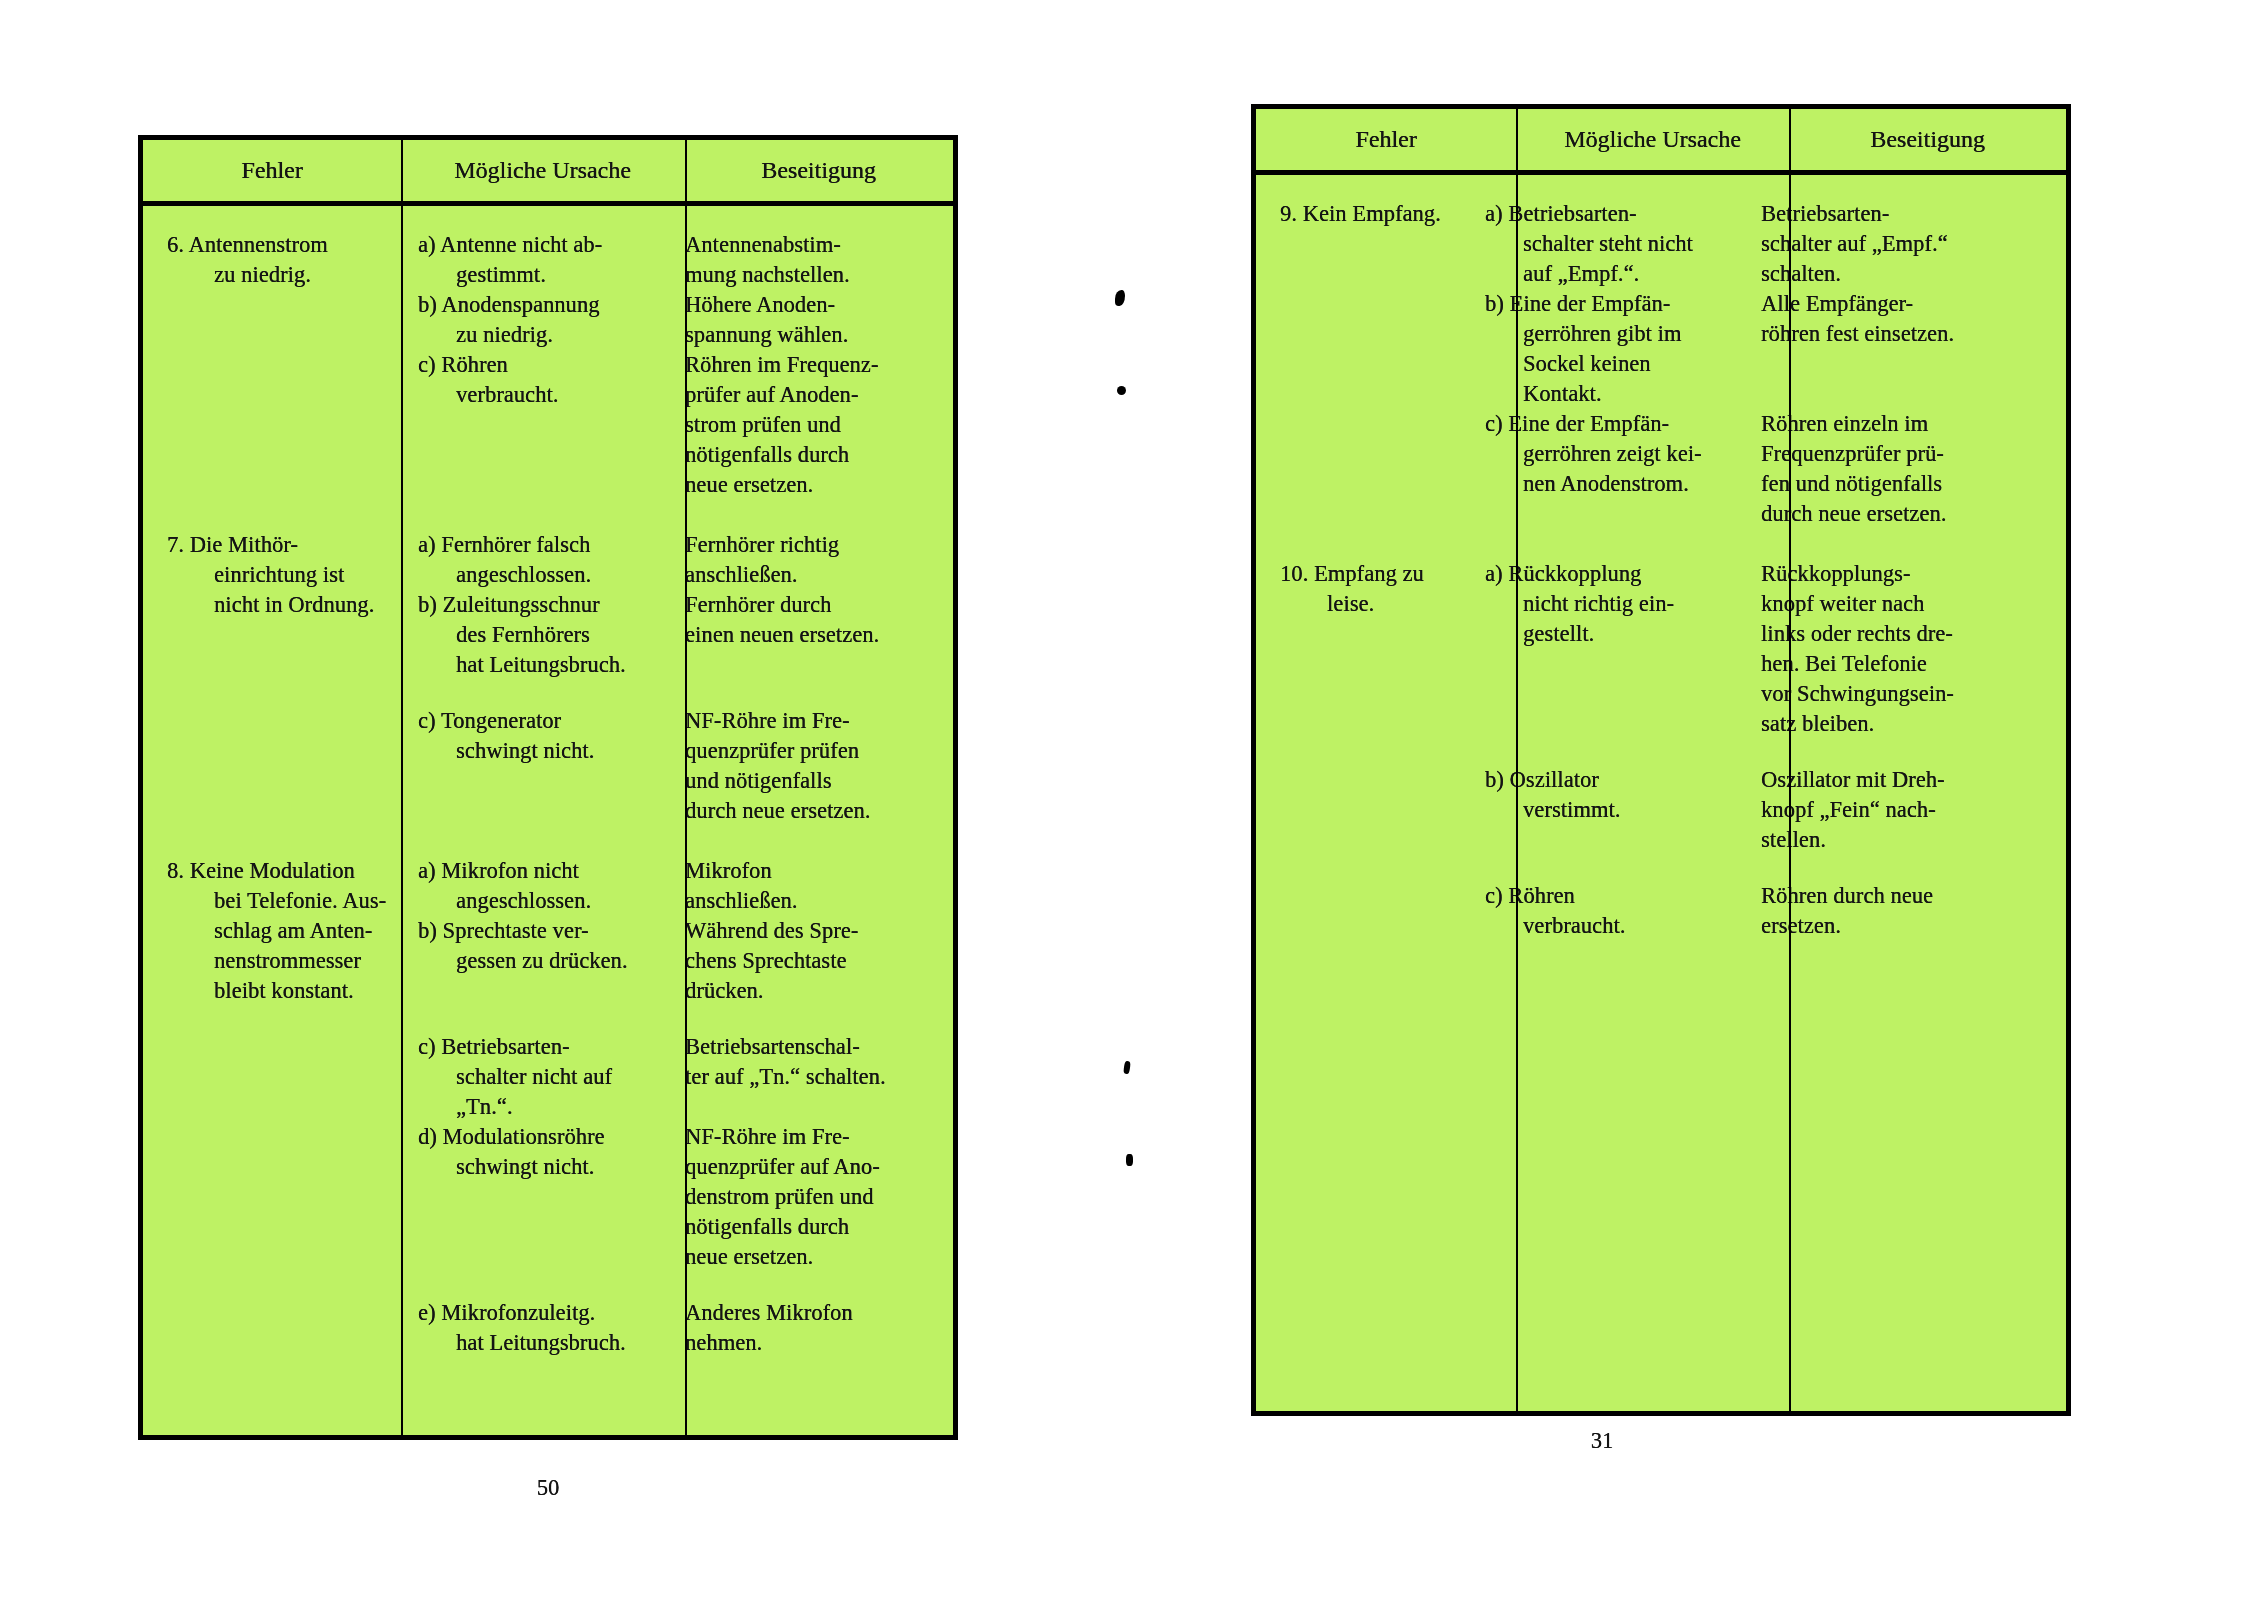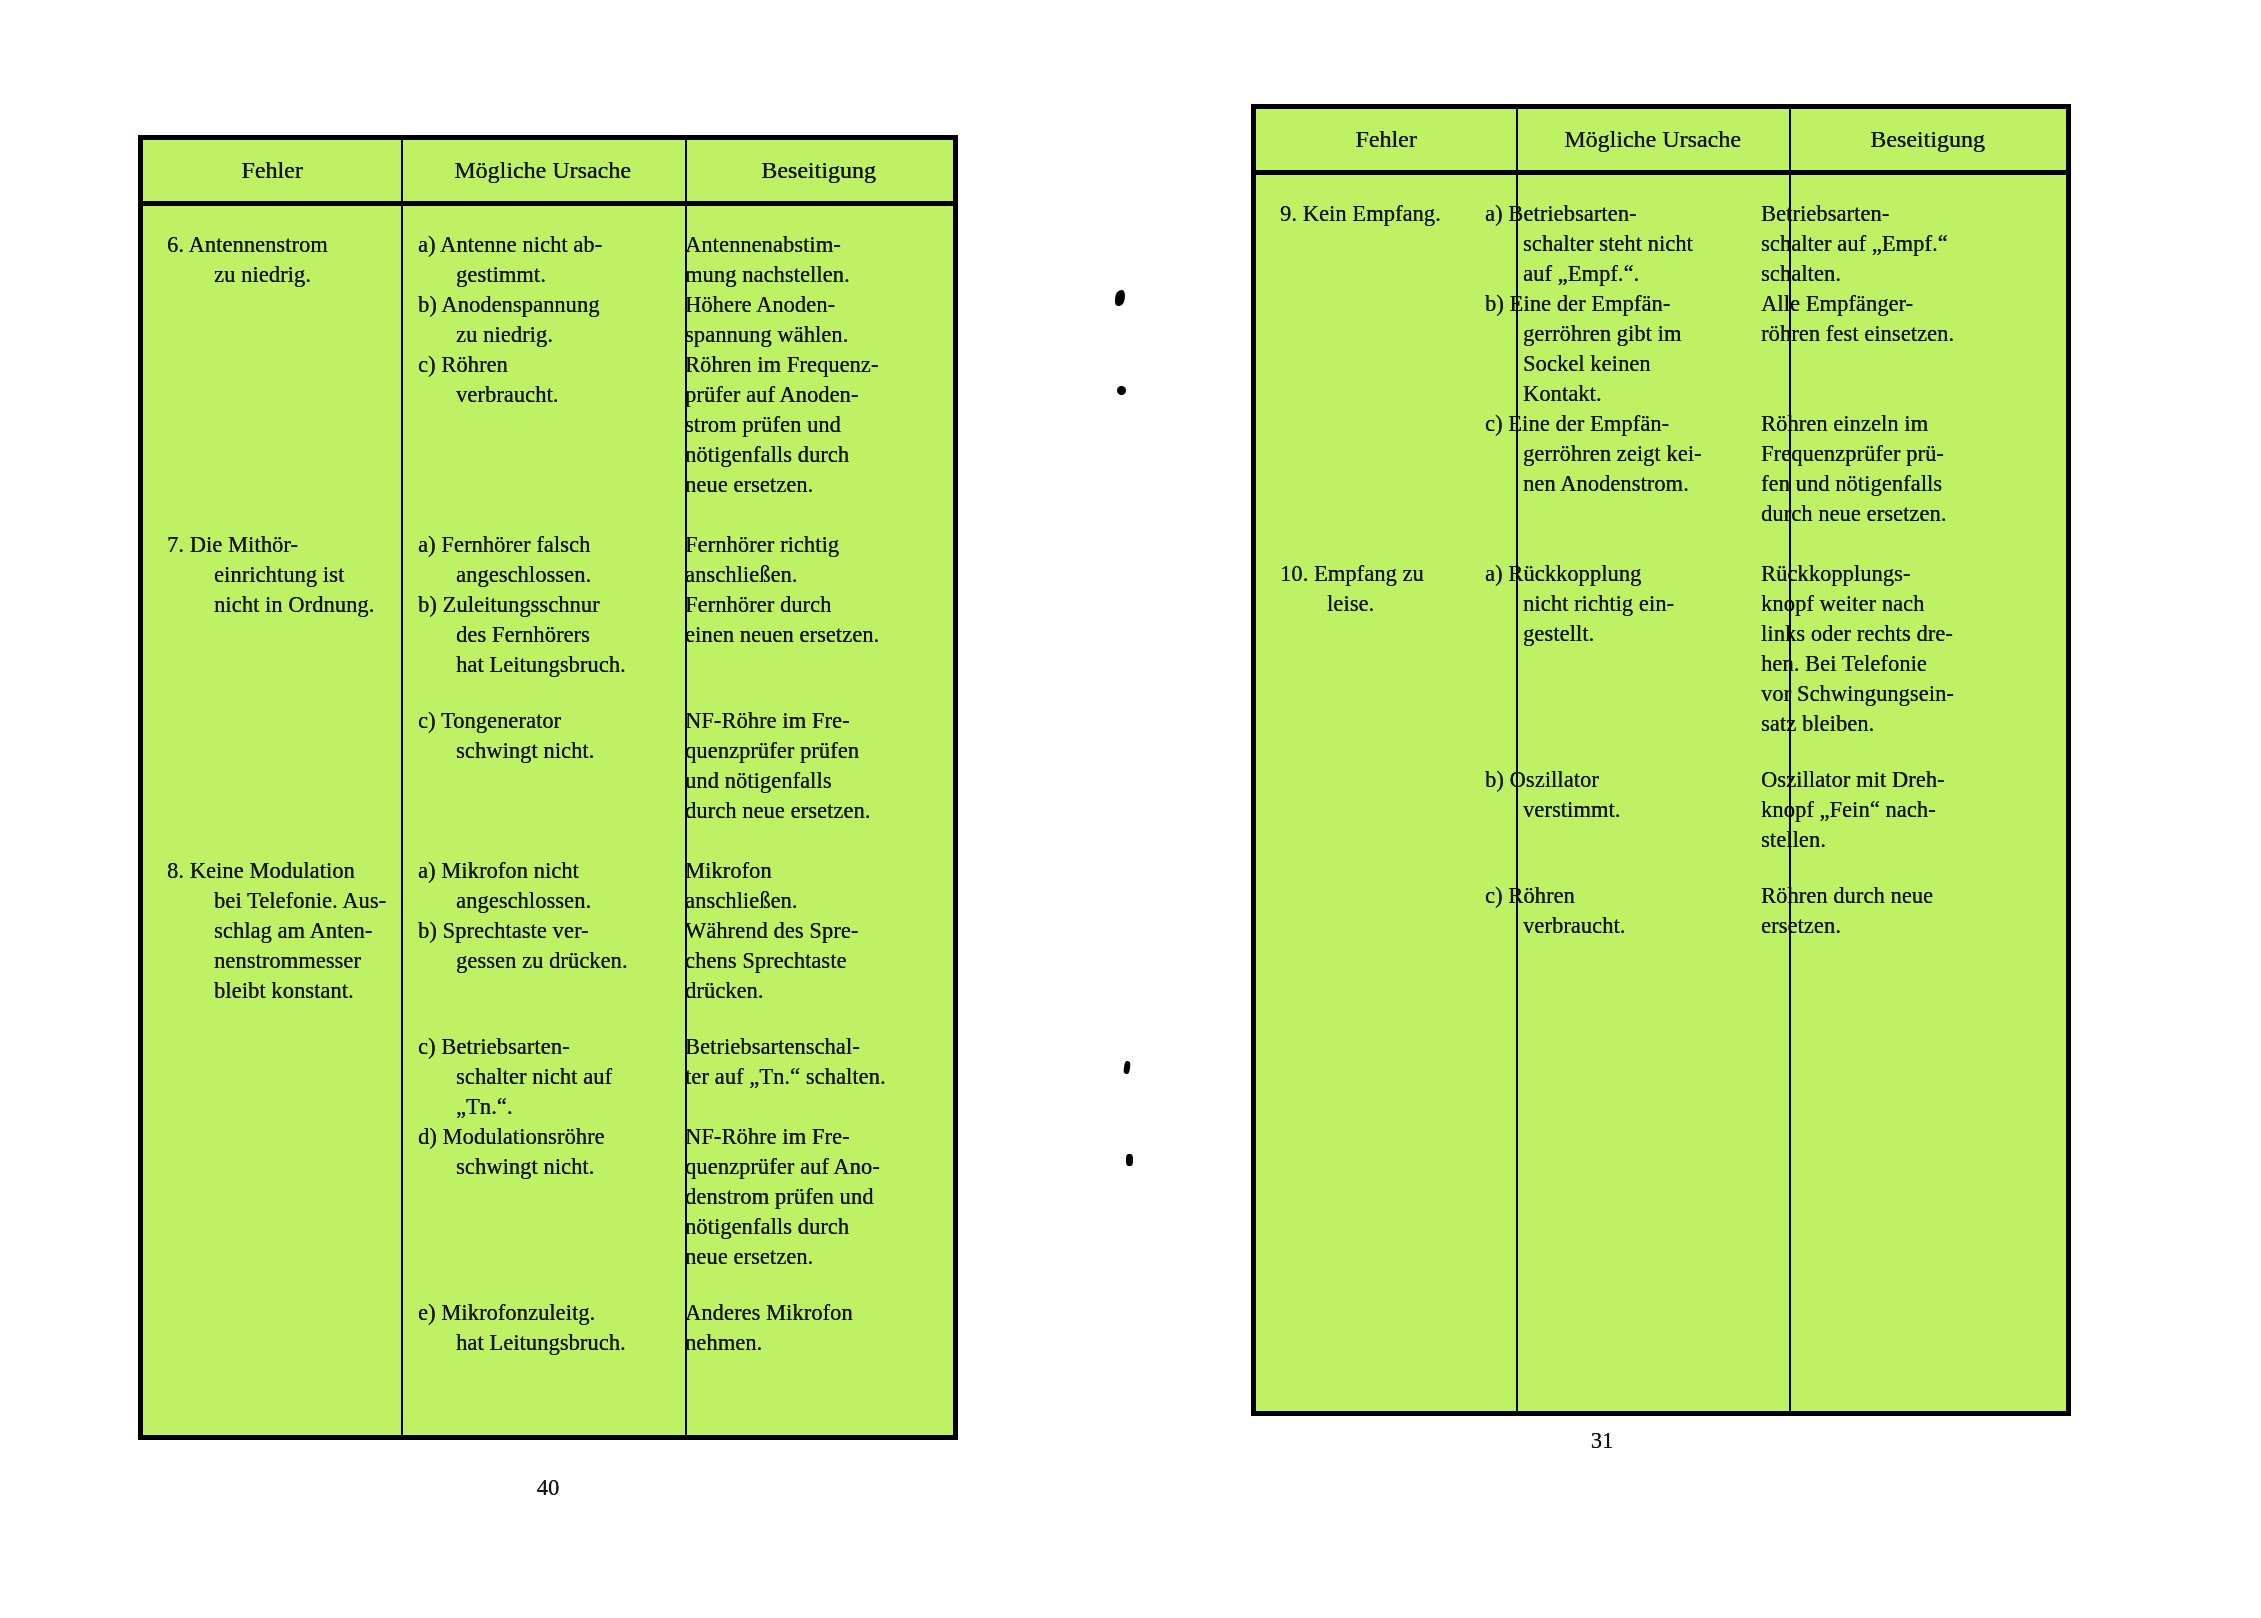--- a/index.html
+++ b/index.html
@@ -215,21 +215,21 @@
             <div class="cause">e) Mikrofonzuleitg.
 hat Leitungsbruch.</div>
             <div class="remedy">Anderes Mikrofon
 nehmen.</div>
           </div>
         </div>
       </div>
 
     </div>
   </section>
-  <div class="pagenum pn-left">40</div>
+  <div class="pagenum pn-left">50</div>
 
   <section class="ttable t-right">
     <div class="vline v1"></div>
     <div class="vline v2"></div>
 
     <header class="thead">
       <div class="hcell c1">Fehler</div>
       <div class="hcell c2">Mögliche Ursache</div>
       <div class="hcell c3">Beseitigung</div>
     </header>

